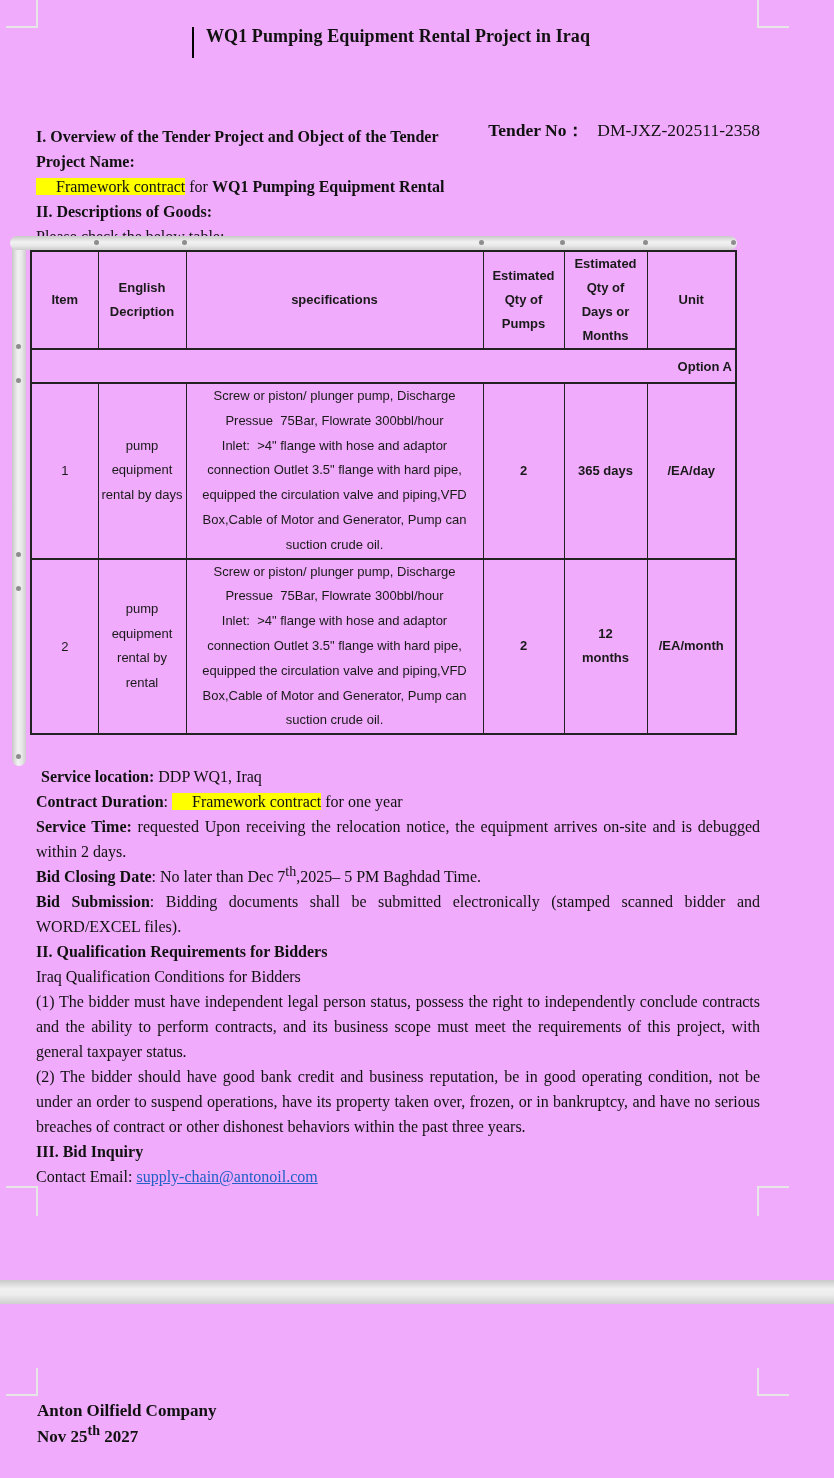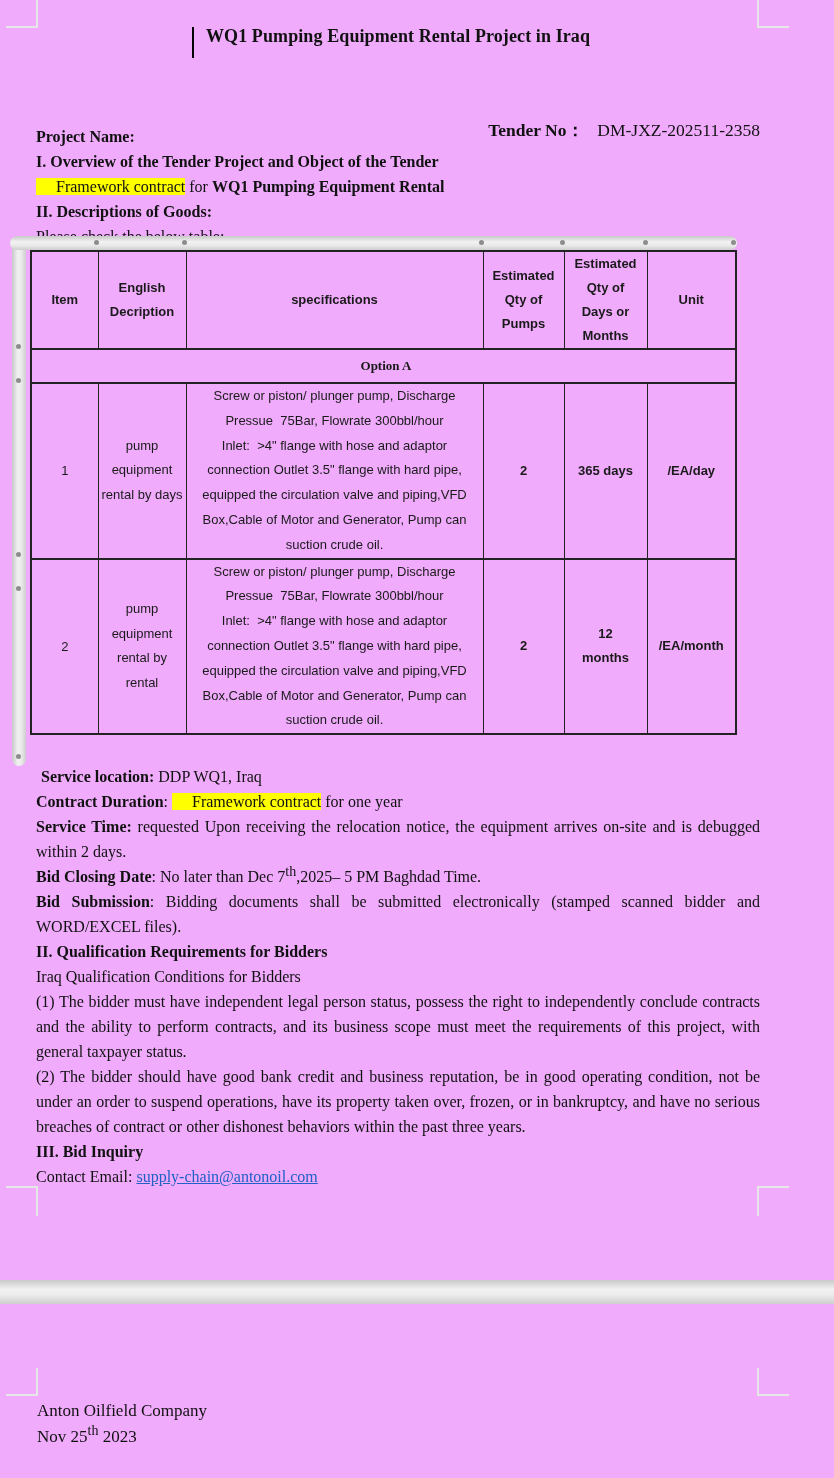--- a/index.html
+++ b/index.html
@@ -36,28 +36,28 @@
   
   .tblwrap{position:absolute;left:30px;top:250px;z-index:3;}
   table.goods{border-collapse:collapse;table-layout:fixed;width:705px;
               font-family:"Liberation Sans","DejaVu Sans",sans-serif;color:#1a1a1a;}
   table.goods td,table.goods th{border:1px solid #222;border-top-width:2px;border-bottom-width:2px;
               vertical-align:middle;text-align:center;font-size:13px;padding:0 3px;overflow:hidden;}
   table.goods{border:2px solid #222;}
   table.goods th{font-weight:bold;line-height:24px;white-space:pre-line;}
   tr.hdr{height:97px;}
   tr.grp{height:34px;}
-  tr.grp td{text-align:center;padding-left:8px;font-weight:bold;font-family:Liberation Serif, serif;}
+  tr.grp td{text-align:right;padding-left:8px;font-weight:bold;}
   tr.item-a{height:174px;}
   tr.item-b{height:168px;}
   td.spec{white-space:pre-wrap;line-height:24.8px;padding:0 4px;}
   td.desc{line-height:24.8px;}
   td.qty{font-weight:bold;white-space:pre-line;line-height:24px;}
   
-  .page2{font-size:17px;line-height:26px;}
+  .page2{font-size:17px;line-height:26px;font-weight:bold;}
 </style>
 </head>
 <body>
 
 <div class="canvas">
 
   <div class="mark tl abs" style="left:6px;top:0;"></div>
   <div class="mark tr abs" style="left:757px;top:0;"></div>
   <div class="mark bl abs" style="left:6px;top:1186px;"></div>
   <div class="mark br abs" style="left:757px;top:1186px;"></div>
@@ -66,22 +66,22 @@
     <p class="doc-title">WQ1 Pumping Equipment Rental Project in Iraq</p>
   </div>
   <div class="caret"></div>
 
   <div class="abs tender-line" style="left:36px;top:78px;width:724px;margin-top:40px;">
     <span class="b">Tender No：</span>
     <span style="margin-left:9px;">DM-JXZ-202511-2358</span>
   </div>
 
   <div class="abs bodytext" style="left:36px;top:124px;width:724px;">
+    <p class="b">I. Overview of the Tender Project and Object of the Tender</p>
     <p class="b">Project Name:</p>
-    <p class="b">I. Overview of the Tender Project and Object of the Tender</p>
     <p>
       <span class="hl">Framework contract</span><span> for </span><span class="b">WQ1 Pumping Equipment Rental</span>
     </p>
     <p class="b">II. Descriptions of Goods:</p>
     <p>Please check the below table:</p>
   </div>
 
   <div class="hruler">
     <span class="dot" style="left:84px;top:4px;"></span>
     <span class="dot" style="left:172px;top:4px;"></span>
@@ -186,17 +186,17 @@
   </div>
 
   <div class="pagebreak"></div>
 
   <div class="mark tl abs" style="left:6px;top:1368px;"></div>
   <div class="mark tr abs" style="left:757px;top:1368px;"></div>
 
   <div class="abs page2" style="left:37px;top:1398px;width:724px;">
     <p>Anton Oilfield Company</p>
     <p>
-      <span>Nov 25</span><sup>th</sup><span> 2023</span>
+      <span>Nov 25</span><sup>th</sup><span> 2027</span>
     </p>
   </div>
 
 </div>
 
 </body></html>

